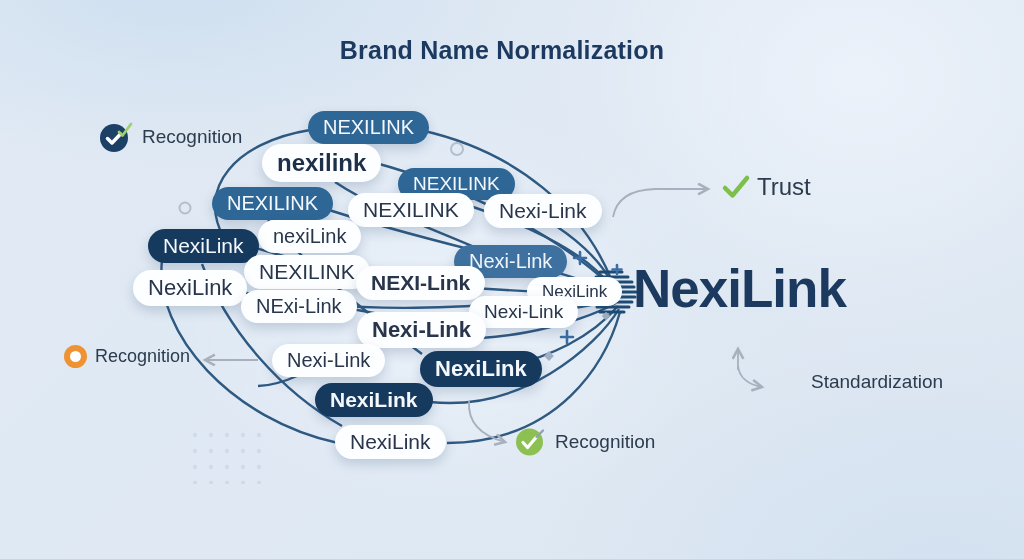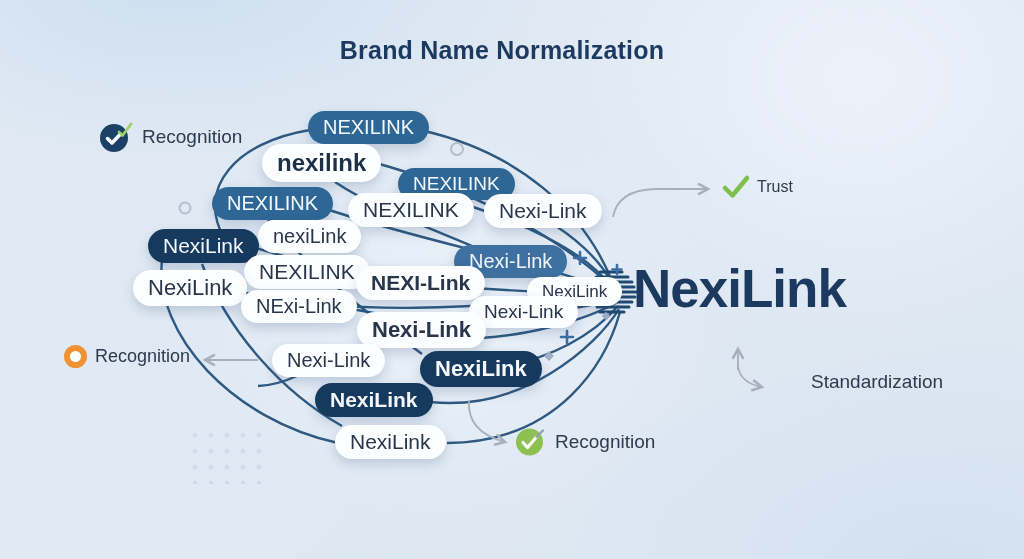--- a/index.html
+++ b/index.html
@@ -31,21 +31,21 @@
   .bold    { font-weight:700; }
   .final-brand {
     position:absolute; left:633px; top:258px; z-index:2;
     font-size:53px; font-weight:700; color:#1c3a5f; letter-spacing:-1px;
   }
   .label { position:absolute; z-index:3; display:flex; align-items:center; }
   .label .txt { color:#2c3b4e; }
   .lbl-consistency { left:99px;  top:119px; gap:9px; }
   .lbl-consistency .txt { font-size:19px; }
   .lbl-trust { left:721px; top:173px; gap:6px; }
-  .lbl-trust .txt { font-size:16px; }
+  .lbl-trust .txt { font-size:24px; }
   .lbl-recognition-left { left:64px; top:345px; gap:8px; }
   .lbl-recognition-left .txt { font-size:18px; }
   .lbl-recognition-bottom { left:515px; top:426px; gap:8px; }
   .lbl-recognition-bottom .txt { font-size:19px; }
   .lbl-standardization { left:811px; top:371px; }
   .lbl-standardization .txt { font-size:19px; }
   .donut {
     width:23px; height:23px; border-radius:50%;
     border:6px solid #ef9234; background:#ffffff;
   }

